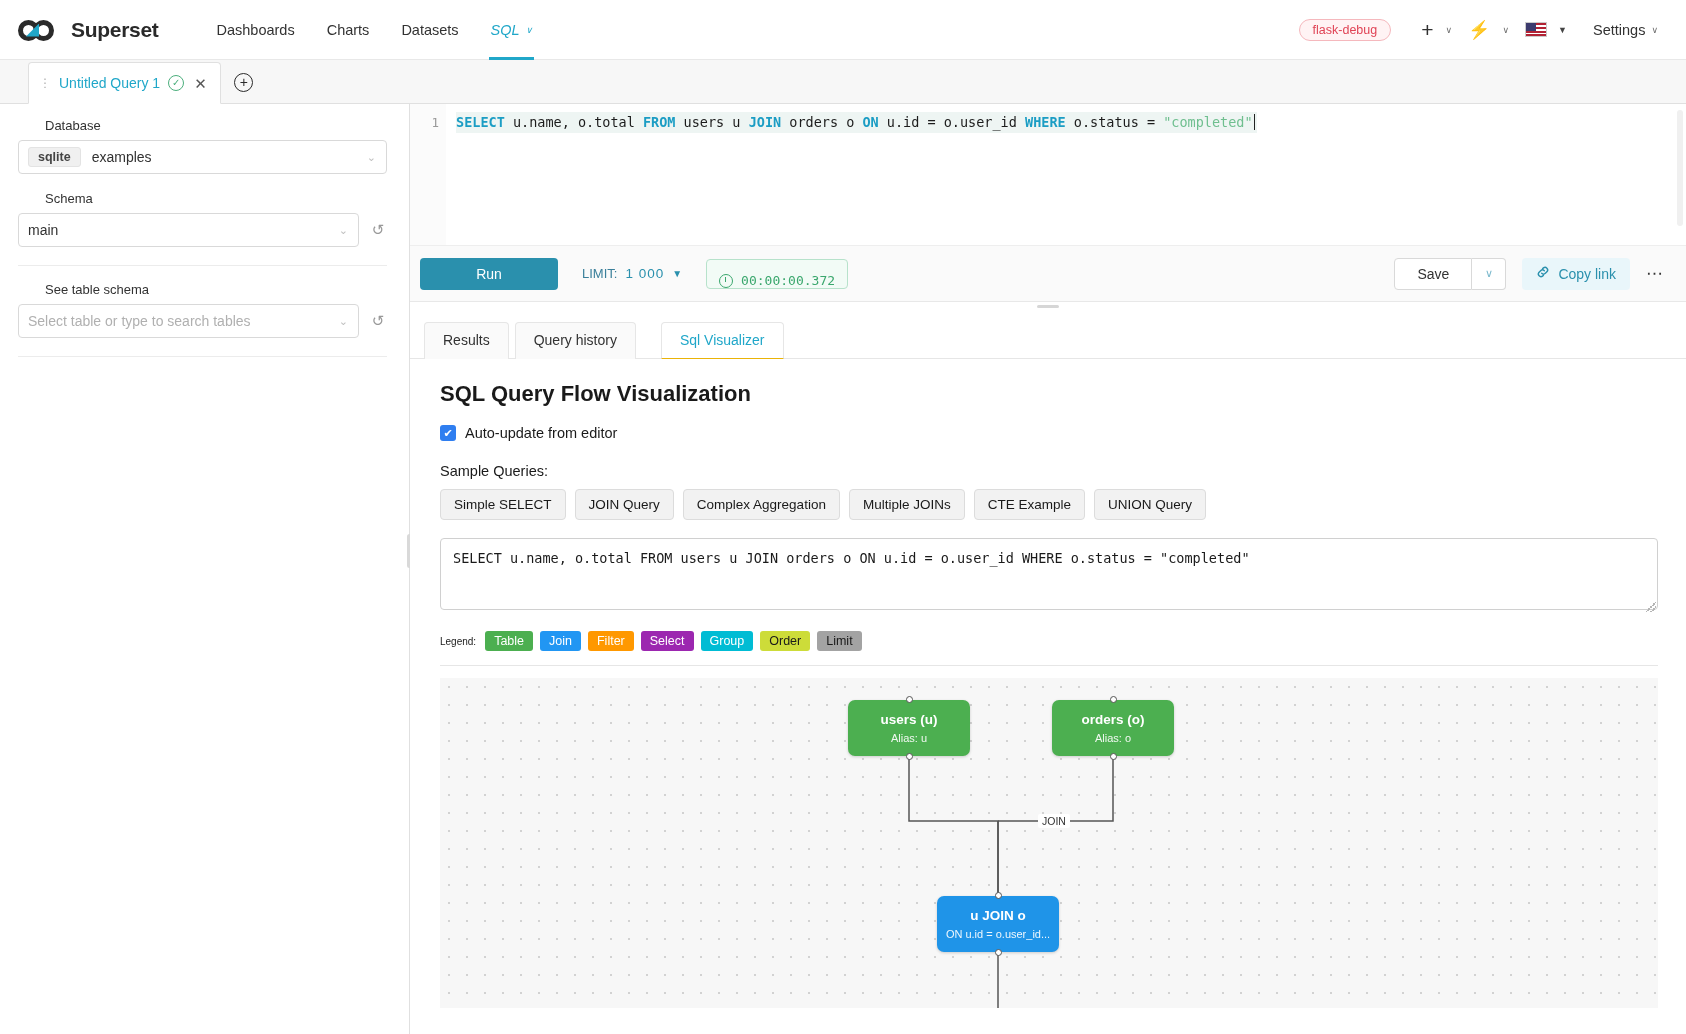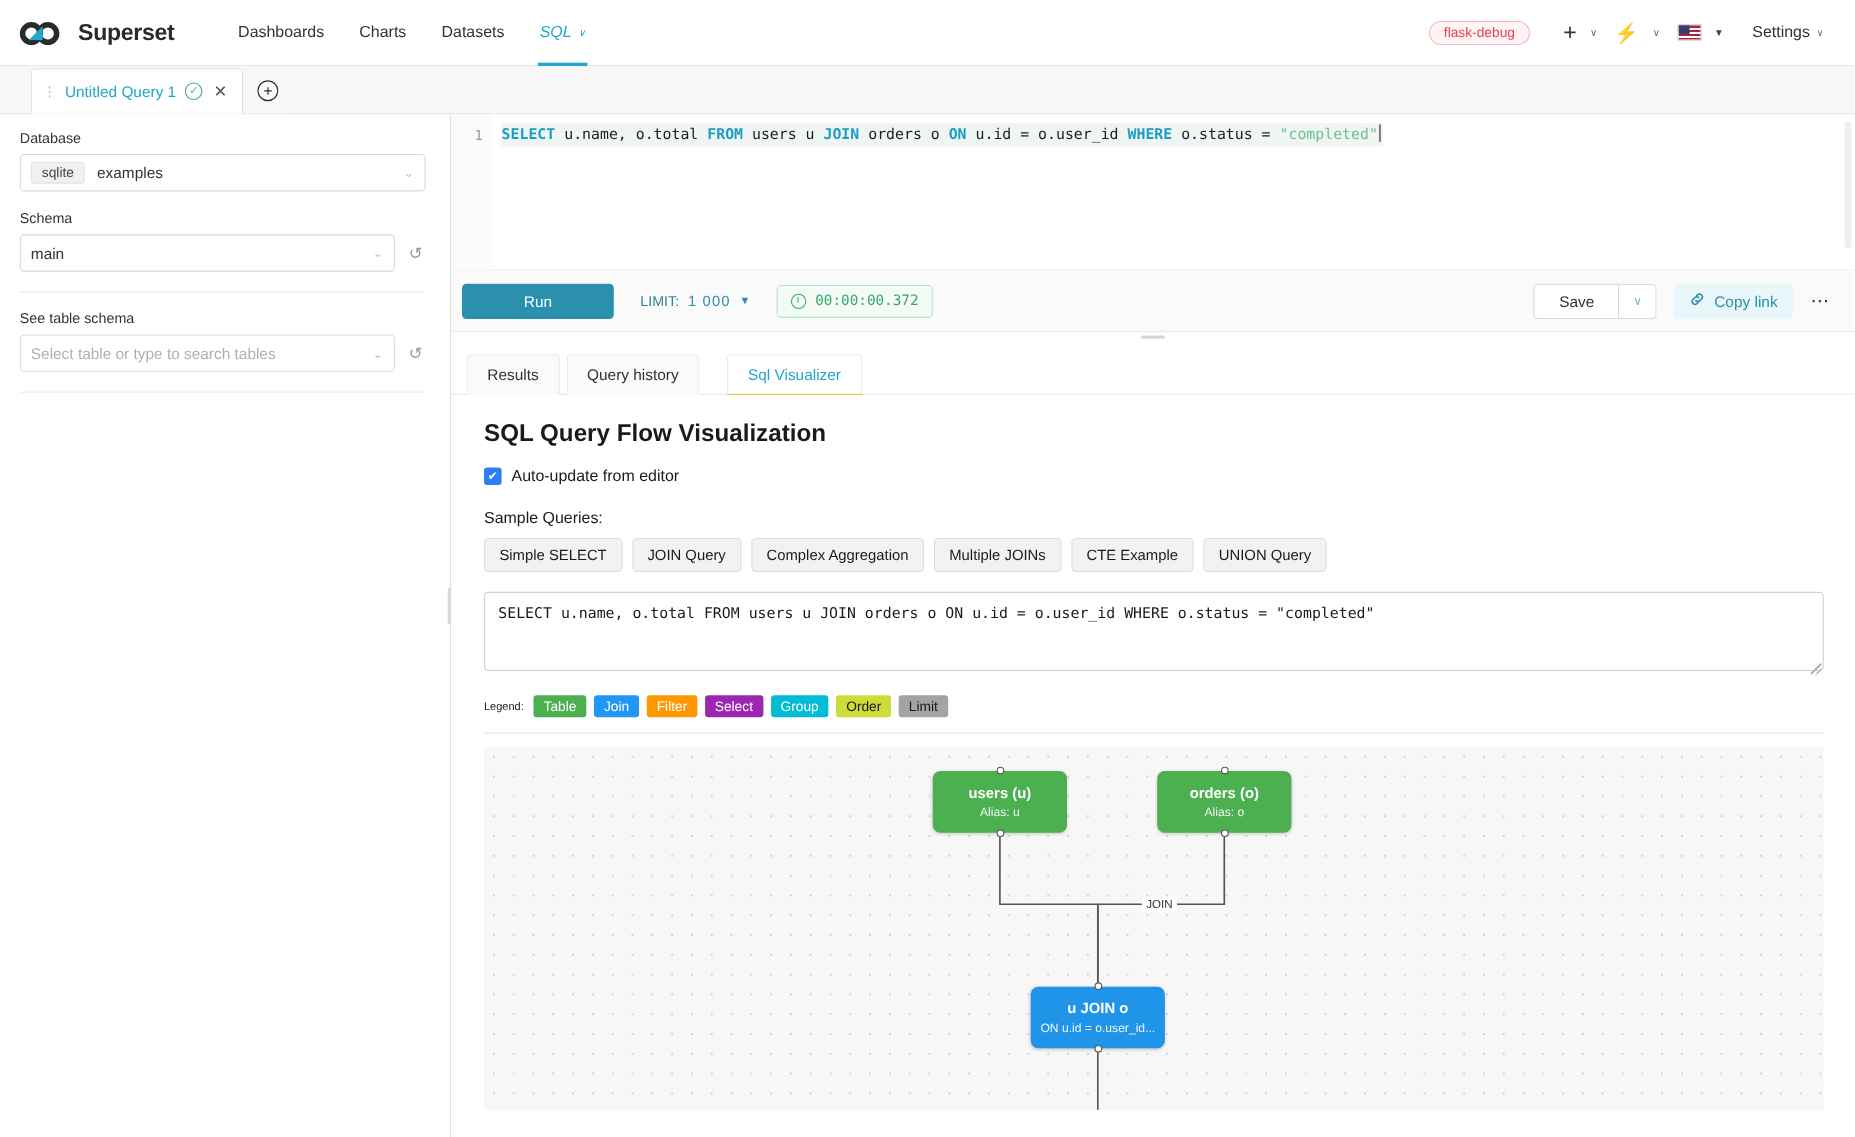--- a/index.html
+++ b/index.html
@@ -90,28 +90,28 @@
   }
 
   
   .body-split { flex: 1; display: flex; min-height: 0; }
 
   
   .leftpanel {
     width: 410px; min-width: 410px; background: #fff;
     border-right: 1px solid #e0e0e0; padding: 14px 22px 0 18px; position: relative;
   }
-  .field-label { font-size: 13px; color: #323232; margin-bottom: 7px; }
+  .field-label { font-size: 13px; color: #323232; margin-bottom: 7px; margin-left: 27px; }
   .select-box {
     height: 34px; border: 1px solid #d9d9d9; border-radius: 4px; background: #fff;
     display: flex; align-items: center; padding: 0 10px 0 9px; cursor: pointer;
   }
   .db-tag {
     background: #f0f0f0; border: 1px solid #e3e3e3; border-radius: 3px;
-    font-size: 12.5px; color: #444; padding: 2px 9px; margin-right: 11px;
+    font-size: 12.5px; color: #444; padding: 2px 9px; margin-right: 11px; font-weight: bold;
   }
   .select-value { font-size: 14px; color: #323232; }
   .select-value.placeholder { color: #b0b0b0; }
   .select-caret { margin-left: auto; color: #bfbfbf; font-size: 11px; }
   .field-row { display: flex; align-items: flex-end; gap: 10px; }
   .field-row .select-box { flex: 1; }
   .refresh-ico {
     width: 18px; height: 18px; margin-bottom: 8px; color: #999; font-size: 15px;
     display: flex; align-items: center; justify-content: center; cursor: pointer;
   }
@@ -155,21 +155,21 @@
     background: #2a90ad; color: #fff; border: none; border-radius: 4px;
     width: 138px; height: 32px; font-size: 14px; cursor: pointer;
     font-family: "Liberation Sans", sans-serif;
   }
   .limit-box { display: flex; align-items: center; gap: 8px; margin-left: 24px; cursor: pointer; }
   .limit-label { font-size: 13px; color: #3a7f9a; }
   .limit-val { font-size: 13.5px; color: #2a90ad; letter-spacing: 1px; }
   .limit-caret { color: #2a90ad; font-size: 10px; }
   .timer-badge {
     margin-left: 24px; border: 1px solid #b7e2cb; background: #f2fbf6;
-    border-radius: 4px; height: 30px; display: flex; align-items: center; gap: 8px;
+    border-radius: 4px; height: 30px; display: flex; align-items: flex-end; gap: 8px;
     padding: 0 12px; color: #3aa76d; font-family: "DejaVu Sans Mono", monospace; font-size: 13px;
   }
   .clock { width: 14px; height: 14px; border: 1.4px solid #3aa76d; border-radius: 50%; position: relative; }
   .clock::after { content:''; position:absolute; left:5px; top:2.5px; width:1.3px; height:5px; background:#3aa76d; }
   .tb-right { margin-left: auto; display: flex; align-items: center; gap: 0; }
   .save-group { display: flex; }
   .save-btn {
     border: 1px solid #d9d9d9; background: #fff; border-radius: 4px 0 0 4px;
     height: 32px; padding: 0 22px; font-size: 14px; color: #323232; cursor: pointer;
     font-family: "Liberation Sans", sans-serif;

